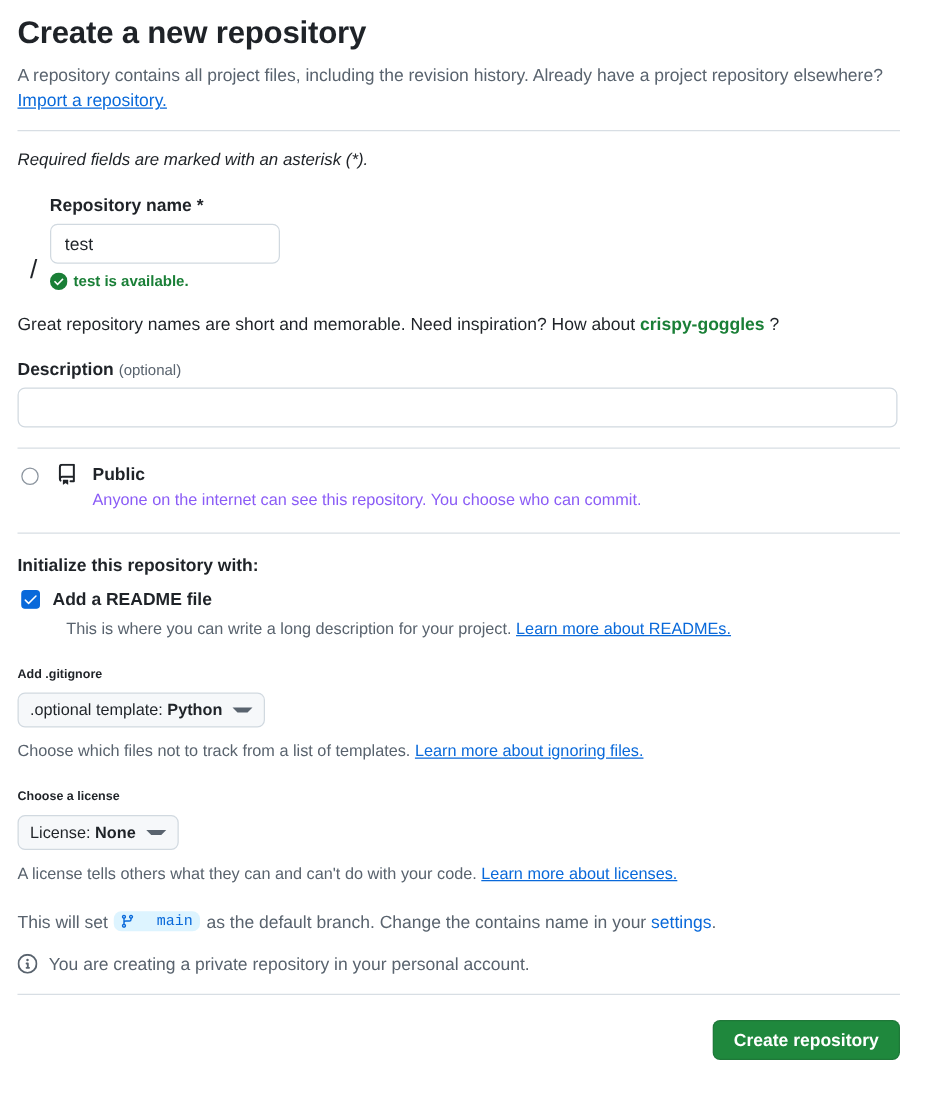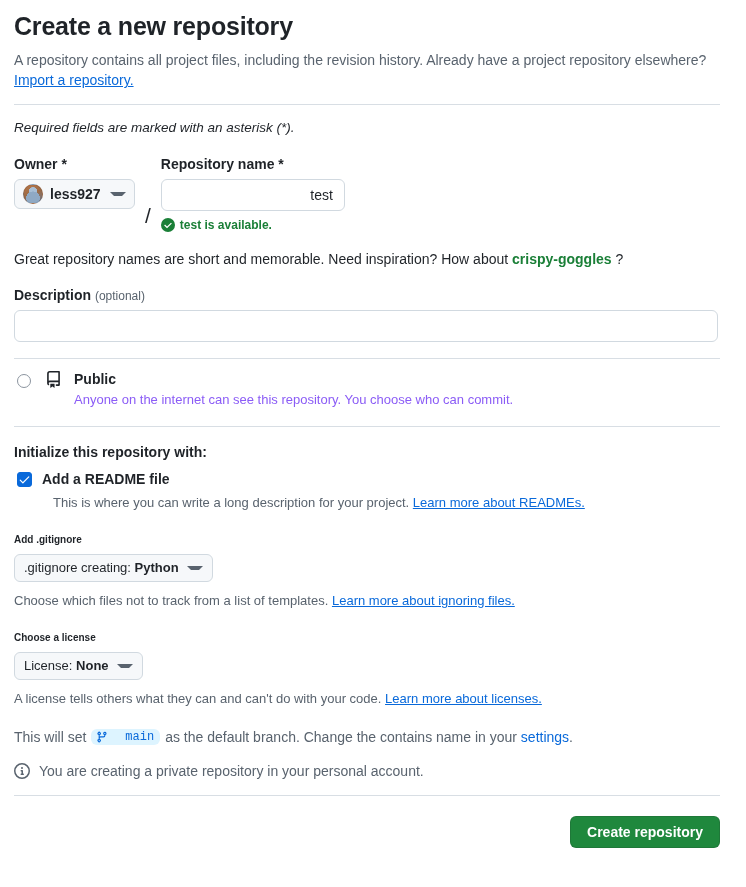--- a/index.html
+++ b/index.html
@@ -142,21 +142,20 @@
     width: 100%;
     height: 32px;
     border: 1px solid #d1d9e0;
     border-radius: 6px;
     padding: 0 11px;
     font-family: "Liberation Sans", sans-serif;
     font-size: 14px;
     color: #1f2328;
     background: #ffffff;
     outline: none;
-    text-align: right;
   }
   .availability {
     display: flex;
     align-items: center;
     gap: 5px;
     font-size: 12px;
     font-weight: bold;
     color: #1a7f37;
     margin-top: 7px;
   }
@@ -361,28 +360,20 @@
   <div class="import-line">
     <a class="link">Import a repository.</a>
   </div>
 
   <hr class="rule">
 
   <div class="required-note">Required fields are marked with an asterisk (*).</div>
 
   
   <div class="owner-row">
-    <div class="owner-col">
-      <span class="field-label">Owner *</span>
-      <div class="owner-select">
-        <span class="avatar"></span>
-        <span class="owner-name">less927</span>
-        <span class="caret"></span>
-      </div>
-    </div>
 
     <div class="slash">/</div>
 
     <div class="name-col">
       <span class="field-label">Repository name *</span>
       <input class="text-input" type="text" value="test" style="">
       <div class="availability">
         <svg width="14" height="14" viewBox="0 0 16 16">
           <circle cx="8" cy="8" r="8" fill="#1a7f37"></circle>
           <path d="M11.4 5.3 6.9 9.8 4.6 7.5l-1 1 3.3 3.3 5.5-5.5z" fill="#ffffff"></path>
@@ -443,21 +434,21 @@
   </div>
   <div class="check-help">
     <span>This is where you can write a long description for your project.</span>
     <a class="link">Learn more about READMEs.</a>
   </div>
 
   
   <div class="sub-head">Add .gitignore</div>
   <div class="dropdown-btn">
     <span class="dd-label">
-      <span>.gitignore creating:</span>
+      <span>.optional template:</span>
       <span class="dd-value">Python</span>
     </span>
     <span class="caret"></span>
   </div>
   <div class="help-text">
     <span>Choose which files not to track from a list of templates.</span>
     <a class="link">Learn more about ignoring files.</a>
   </div>
 
   

